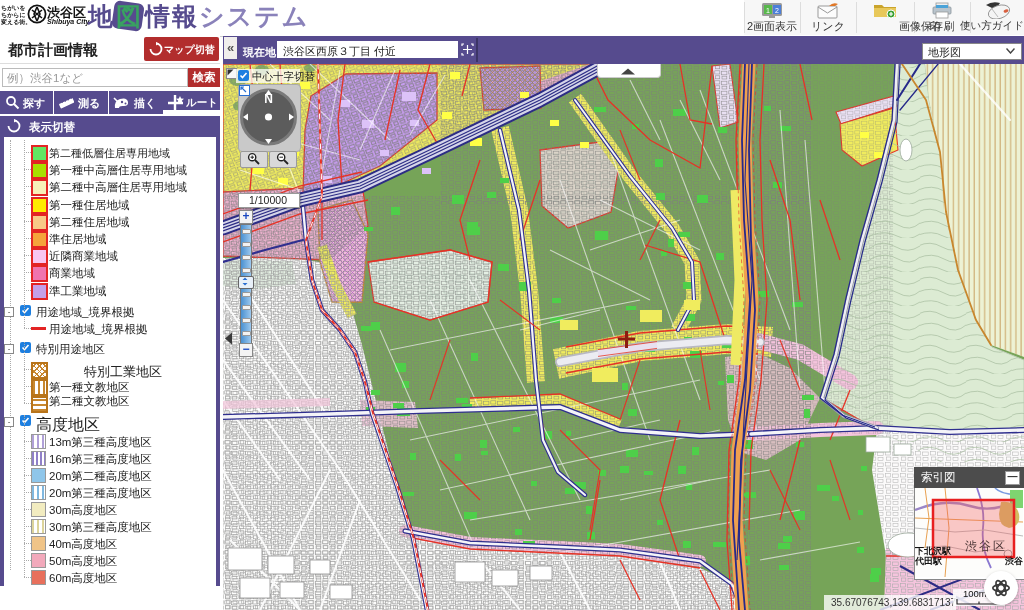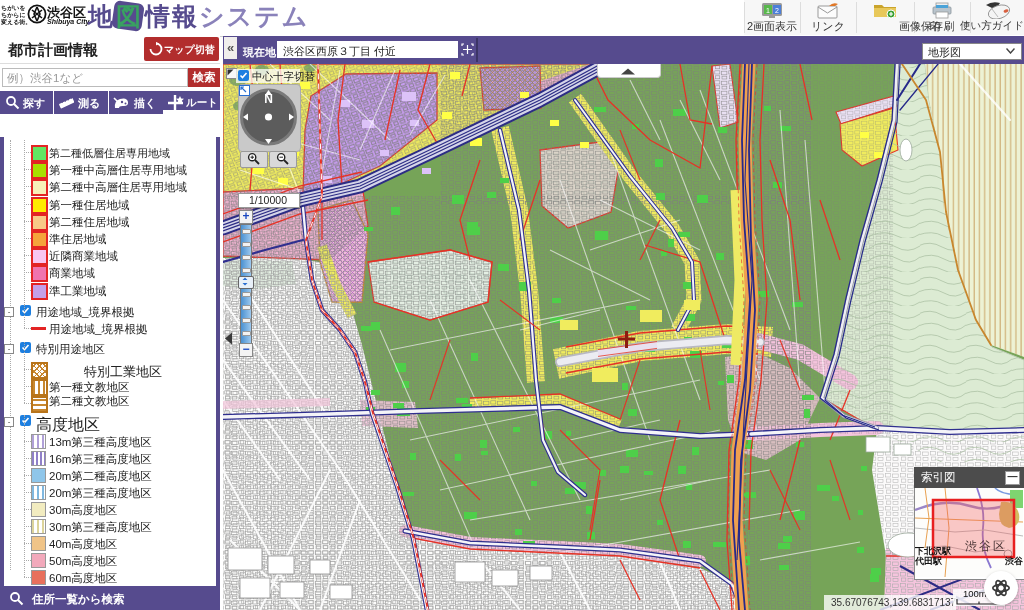--- a/index.html
+++ b/index.html
@@ -120,20 +120,27 @@
  <span style="position:absolute;left:25px;top:5px;font-size:11px;font-weight:bold;">描く</span>
 </div>
 <div class="abs purple" style="left:163px;top:91px;width:57px;height:19px;">
  <svg class="abs" style="left:4px;top:3px;" width="18" height="17" viewBox="0 0 18 17">
         <path d="M8 1 L8 16 M1 9 L16 9" stroke="#fff" stroke-width="2.4"></path>
         <path d="M13 2 l1.2 2.6 2.8 .2 -2.2 1.9 .7 2.8 -2.5 -1.6 -2.5 1.6 .7 -2.8 -2.2 -1.9 2.8 -.2 Z" fill="#fff"></path>
       </svg>
  <span style="position:absolute;left:23px;top:5px;font-size:10.5px;font-weight:bold;white-space:nowrap;">ルート</span>
 </div>
 
+<div class="abs purple" style="left:0;top:116px;width:220px;height:21px;">
+ <svg class="abs" style="left:7px;top:3px;" width="14" height="14" viewBox="0 0 14 14">
+        <path d="M7 1.5 A5.5 5.5 0 1 1 1.5 7" fill="none" stroke="#fff" stroke-width="1.8"></path>
+        <path d="M7 0 L10 1.5 L7 3.5 Z" fill="#fff"></path>
+      </svg>
+ <span style="position:absolute;left:29px;top:4px;font-size:11.5px;font-weight:bold;">表示切替</span>
+</div>
 
 <div class="abs" style="left:0;top:137px;width:212px;height:449px;background:#fff;border-left:4px solid #564b8e;border-right:4px solid #564b8e;"></div>
 <div id="legend">
 <div class="abs" style="left:10px;top:140px;width:0;height:430px;border-left:1px dotted #aaa;"></div>
 <div class="abs" style="left:24px;top:140px;width:0;height:165px;border-left:1px dotted #aaa;"></div>
 
 <div class="abs" style="left:24px;top:152px;width:7px;height:0;border-top:1px dotted #aaa;"></div>
 <div class="abs" style="left:31px;top:145px;width:13px;height:13px;background:#62e562;border:2px solid #e32424;"></div>
 <div class="abs" style="left:49px;top:146px;font-size:11px;color:#222;">第二種低層住居専用地域</div>
 
@@ -235,27 +242,20 @@
 
 <div class="abs" style="left:24px;top:560px;width:7px;height:0;border-top:1px dotted #aaa;"></div>
 <div class="abs" style="left:31px;top:553px;width:13px;height:13px;background:#f2a9bb;border:1px solid #999;"></div>
 <div class="abs" style="left:49px;top:554px;font-size:11.5px;color:#222;">50m高度地区</div>
 
 <div class="abs" style="left:24px;top:577px;width:7px;height:0;border-top:1px dotted #aaa;"></div>
 <div class="abs" style="left:31px;top:570px;width:13px;height:13px;background:#e8705c;border:1px solid #999;"></div>
 <div class="abs" style="left:49px;top:571px;font-size:11.5px;color:#222;">60m高度地区</div>
 </div>
 
-<div class="abs purple" style="left:0;top:586px;width:220px;height:24px;">
- <svg class="abs" style="left:9px;top:5px;" width="15" height="15" viewBox="0 0 15 15">
-        <circle cx="6" cy="6" r="4" fill="none" stroke="#fff" stroke-width="1.8"></circle>
-        <path d="M9 9 L13.5 13.5" stroke="#fff" stroke-width="2"></path>
-      </svg>
- <span style="position:absolute;left:32px;top:6px;font-size:11.5px;font-weight:bold;">住所一覧から検索</span>
-</div>
 
 <div class="abs purple" style="left:223px;top:36px;width:801px;height:28px;"></div>
 
 <div class="abs" style="left:224px;top:37px;width:13px;height:22px;background:#f0eeec;color:#555;font-size:13px;font-weight:bold;text-align:center;line-height:21px;">«</div>
 
 <div class="abs" style="left:243px;top:45px;font-size:11px;color:#fff;font-weight:bold;">現在地</div>
 
 <div class="abs" style="left:277px;top:41px;width:181px;height:17px;background:#fff;"></div>
 <div class="abs" style="left:283px;top:44px;font-size:11px;color:#222;">渋谷区西原３丁目 付近</div>
 

